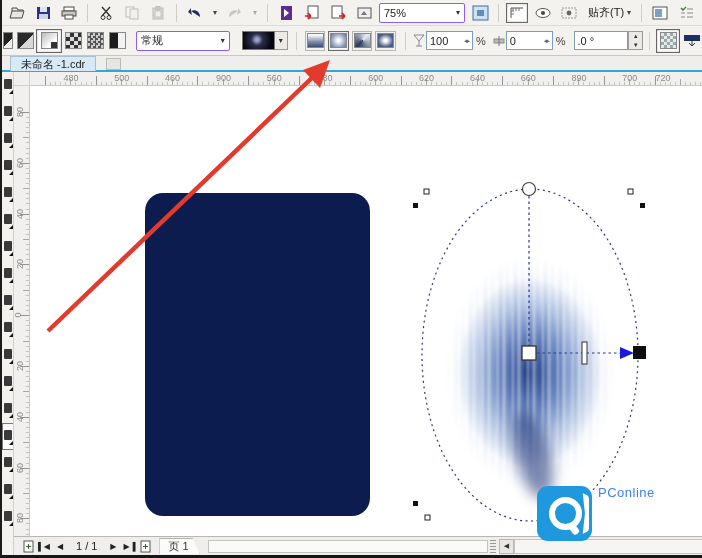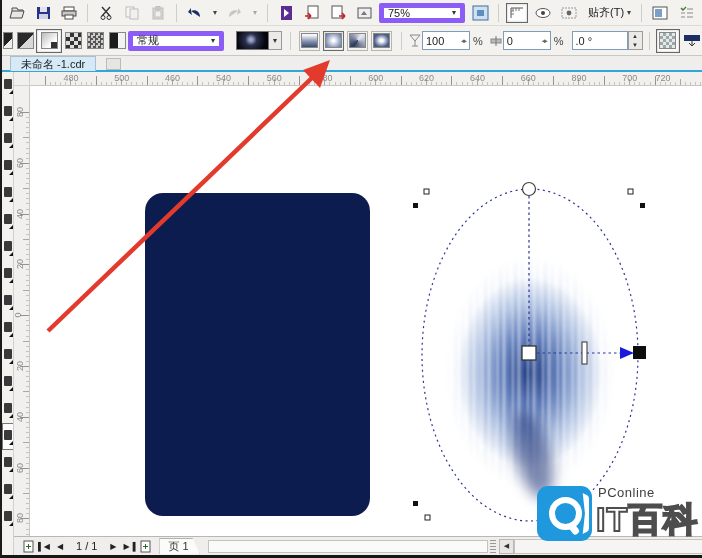--- a/index.html
+++ b/index.html
@@ -10,21 +10,21 @@
   
   #row1{left:0;top:0;width:702px;height:26px;background:#f3f2ef;border-bottom:1px solid #dddbd7;
         display:flex;align-items:center;gap:4px;padding-left:4px;box-sizing:border-box;}
   #row2{left:0;top:26px;width:702px;height:30px;background:#f3f2ef;border-bottom:1px solid #c9c7c3;
         display:flex;align-items:center;box-sizing:border-box;}
   .tbi{width:22px;height:20px;display:flex;align-items:center;justify-content:center;flex:0 0 auto;}
   .tbi svg{display:block}
   .grayed{opacity:.42}
   .vsep{width:1px;height:18px;background:#cfcdc9;margin:0 3px;flex:0 0 auto;}
   .dd{font-size:8px;color:#444;width:10px;text-align:center;flex:0 0 auto;}
-  .combo{height:20px;background:#fff;border:5px solid #8b5cf6;border-radius:2px;display:flex;
+  .combo{height:20px;background:#fff;border:1px solid #8b5cf6;border-radius:2px;display:flex;
          align-items:center;padding:0 4px;box-sizing:border-box;justify-content:space-between;gap:20px;}
   .combo .cv{font-size:11px;color:#222;}
   .combo .ca{font-size:8px;color:#333;margin-left:6px;}
   .field{height:19px;background:#fff;border:1px solid #7f9db9;display:flex;align-items:center;
          padding:0 3px;box-sizing:border-box;justify-content:space-between;}
   .field .fv{font-size:11px;color:#222;}
   .spinlr{font-size:7px;color:#666;letter-spacing:-1px;}
   .updown{width:15px;height:19px;border:1px solid #9c9c9c;background:#eceae7;display:flex;
           flex-direction:column;box-sizing:border-box;}
   .updown div{flex:1;display:flex;align-items:center;justify-content:center;font-size:6px;color:#333;}
@@ -86,21 +86,21 @@
   #splitdots{width:6px;height:13px;background:repeating-linear-gradient(to bottom,#9a9996 0 1px,transparent 1px 3px);flex:0 0 auto;margin-right:3px;}
   #scrollleft{width:15px;height:15px;background:#e9e7e4;border:1px solid #b9b7b3;display:flex;align-items:center;justify-content:center;font-size:7px;color:#333;box-sizing:border-box;flex:0 0 auto;}
   #scrolltrack{width:190px;height:15px;background:#f6f5f3;border:1px solid #c5c3bf;box-sizing:border-box;flex:0 0 auto;}
   #bottomstrip{left:0;top:555px;width:702px;height:3px;background:#161616;}
   
   #watermark{left:533px;top:483px;width:169px;height:62px;z-index:40;}
   #wicon{position:absolute;left:2px;top:3px;width:55px;height:55px;border-radius:11px;}
   #wring{position:absolute;left:12px;top:11px;width:21px;height:21px;border:6px solid #fff;border-radius:50%;}
   #whandle{position:absolute;left:33px;top:36px;width:7px;height:13px;background:#fff;border-radius:3px;transform:rotate(-38deg);}
   #wfold{position:absolute;left:43px;top:7px;width:9px;height:41px;background:#fff;border-radius:2px 6px 6px 2px;clip-path:polygon(30% 0,100% 8%,100% 92%,30% 100%,55% 50%);}
-  #wbrand{position:absolute;left:63px;top:2px;font-size:13px;color:#404040;letter-spacing:.5px;}
+  #wbrand{position:absolute;left:63px;top:2px;font-size:13px;color:#3b82f6;letter-spacing:.5px;}
   #wtitle{position:absolute;left:61px;top:14px;font-size:34px;font-weight:bold;color:#fff;
           -webkit-text-stroke:2px #4d4d4d;letter-spacing:1px;}
   
   .ovl{position:absolute;left:0;top:0;pointer-events:none;}
 </style>
 </head>
 <body>
 
 <div id="app">
 
@@ -245,21 +245,21 @@
     </span>
     <span class="tbi">
       <div class="sq2" style="background:repeating-conic-gradient(#333 0 25%,#ddd 0 50%) 0 0/8px 8px"></div>
     </span>
     <span class="tbi">
       <div class="sq2" style="background:repeating-conic-gradient(#555 0 25%,#ccc 0 50%) 0 0/5px 5px"></div>
     </span>
     <span class="tbi">
       <div class="sq2" style="background:linear-gradient(90deg,#1c1c1c 55%,#f2f2f2 55%)"></div>
     </span>
-    <span class="combo" style="width:96px;margin-left:0">
+    <span class="combo" style="width:96px;margin-left:8px">
       <span class="cv">常规</span>
       <span class="ca">▾</span>
     </span>
     <span style="display:flex;align-items:center;margin-left:12px">
       <div style="width:33px;height:19px;border:1px solid #777;background:radial-gradient(circle at 45% 45%, #9aa4c8 0 8%, #2a2f4a 30%, #05060d 75%);box-sizing:border-box"></div>
       <div style="width:13px;height:19px;border:1px solid #999;border-left:none;background:#eceae7;display:flex;align-items:center;justify-content:center;font-size:8px;box-sizing:border-box">▾</div>
     </span>
     <span class="vsep" style="margin:0 8px"></span>
     <span class="gbtn">
       <div class="gi" style="background:linear-gradient(180deg,#f4f6fb 10%,#7c8cab 60%,#3d4d70)"></div>
@@ -391,21 +391,21 @@
         <div class="fly"></div>
       </div>
     </div>
 
   <div id="corner" class="abs"></div>
   <div id="hruler" class="abs">
     <div>
         <span class="hlab" style="left: 41px;">480</span>
         <span class="hlab" style="left: 91.8px;">500</span>
         <span class="hlab" style="left: 142.6px;">460</span>
-        <span class="hlab" style="left: 193.4px;">540</span>
+        <span class="hlab" style="left: 193.4px;">900</span>
         <span class="hlab" style="left: 244.2px;">560</span>
         <span class="hlab" style="left: 295px;">580</span>
         <span class="hlab" style="left: 345.8px;">600</span>
         <span class="hlab" style="left: 396.6px;">620</span>
         <span class="hlab" style="left: 447.4px;">640</span>
         <span class="hlab" style="left: 498.2px;">660</span>
         <span class="hlab" style="left: 549px;">890</span>
         <span class="hlab" style="left: 599.8px;">700</span>
         <span class="hlab" style="left: 633px;">720</span>
       </div>
@@ -457,21 +457,20 @@
     <path d="M328 60 L301 70 L318 88 Z" fill="#e23a2c"></path>
   </svg>
 
   <div id="watermark" class="abs">
     <div id="wicon" style="background: rgb(31, 152, 221);">
       <div id="wring"></div>
       <div id="whandle"></div>
       <div id="wfold"></div>
     </div>
     <div id="wbrand">PConline</div>
-    <div id="wtitle">IT百科</div>
   </div>
 
   <div id="statusbar" class="abs">
     <span class="sbtn" style="margin-left:6px">
       <svg width="13" height="13">
           <rect x="2" y="1" width="9" height="11" fill="#fff" stroke="#555"></rect>
           <path d="M6.5 4 L6.5 9 M4 6.5 L9 6.5" stroke="#2a6a2a"></path>
         </svg>
     </span>
     <span class="sbtn">

